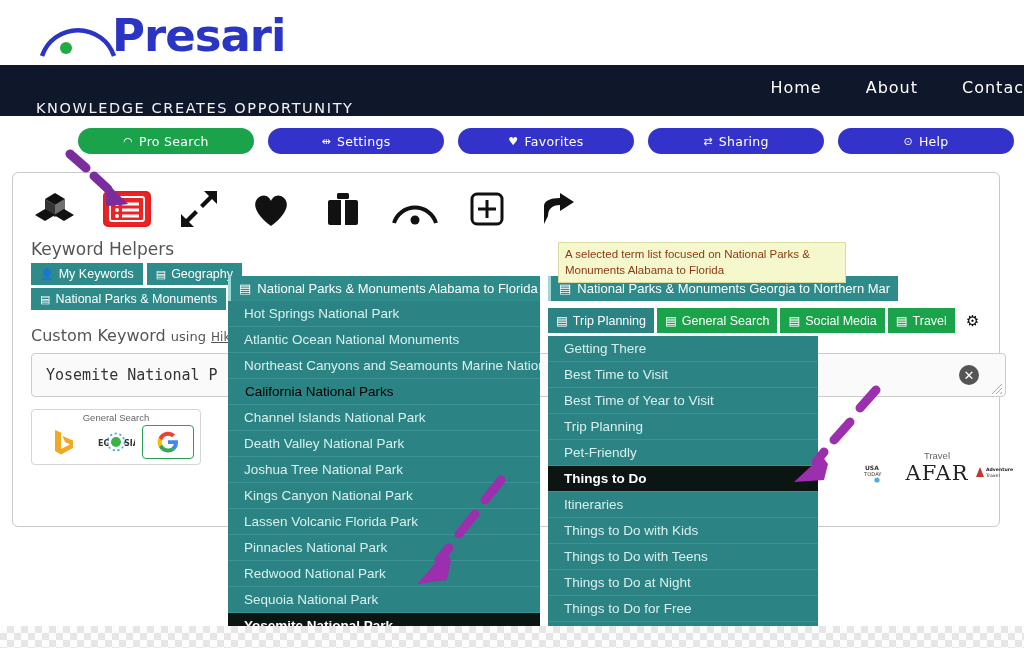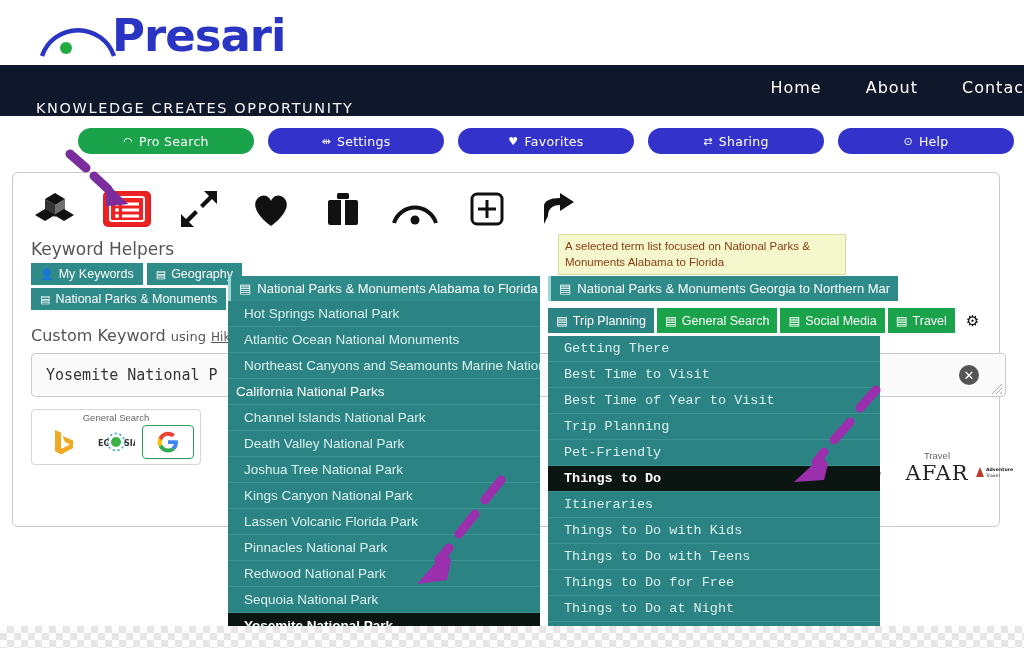--- a/index.html
+++ b/index.html
@@ -105,41 +105,41 @@
   .menu { position:absolute; background:#2c8383; z-index:30; }
   .menu-head {
     background:#2f8a8a; color:#fff; font-size:13px; padding:5px 8px;
     display:flex; align-items:center; gap:6px; white-space:nowrap; overflow:hidden;
     border-left:3px solid #9fd6d6;
   }
   .menu-item {
     color:#d8f0ef; font-size:13.5px; padding:5px 10px 5px 16px;
     border-bottom:1px solid #3d9393; white-space:nowrap; cursor:pointer; overflow:hidden;
   }
-  .menu-item.group { padding-left:8px; color:#ffffff; }
+  .menu-item.group { padding-left:17px; color:#000000; }
   .menu-item.sel { background:#0b1512; color:#ffffff; font-weight:600; }
 
   
   #menu1 { left:228px; top:276px; width:312px; height:372px; }
   
   #menu2 { left:548px; top:276px; width:350px; }
   
-  #menu3 { left:548px; top:336px; width:332px; height:312px;font-family:Liberation Mono, monospace; }
+  #menu3 { left:548px; top:336px; width:270px; height:312px; }
 
   .tabs-row { position:absolute; left:548px; top:308px; display:flex; gap:3px; z-index:40; align-items:center; }
   .mtab {
     background:#1aa34a; color:#fff; font-size:12.5px; padding:5px 8px;
     display:flex; align-items:center; gap:5px; cursor:pointer; white-space:nowrap;
   }
   .mtab.active { background:#2c8383; }
   .gear { margin-left:8px; font-size:15px; cursor:pointer; }
 
   
   .tooltip {
-    position:absolute; left:558px; top:234px; width:288px;
+    position:absolute; left:558px; top:242px; width:288px;
     background:#f5f7cd; border:1px solid #d9dba2; color:#8a3b16;
     font-size:11.5px; line-height:1.35; padding:4px 6px; z-index:45;
   }
 
   
   .travel-strip {
     position:absolute; left:862px; top:450px; width:150px;
     display:flex; flex-direction:column; align-items:center; z-index:5;
   }
   .travel-strip .glabel { font-size:9.5px; color:#666; }
@@ -388,22 +388,22 @@
 <div class="menu" id="menu3">
   <div class="menu-item">Getting There</div>
   <div class="menu-item">Best Time to Visit</div>
   <div class="menu-item">Best Time of Year to Visit</div>
   <div class="menu-item">Trip Planning</div>
   <div class="menu-item">Pet-Friendly</div>
   <div class="menu-item sel">Things to Do</div>
   <div class="menu-item">Itineraries</div>
   <div class="menu-item">Things to Do with Kids</div>
   <div class="menu-item">Things to Do with Teens</div>
+  <div class="menu-item">Things to Do at Night</div>
   <div class="menu-item">Things to Do for Free</div>
-  <div class="menu-item">Things to Do at Night</div>
   <div class="menu-item">Exploring</div>
 
 </div>
 
 <div class="tabs-row">
   <div class="mtab active">
     <span>▤</span>
     <span>Trip Planning</span>
   </div>
   <div class="mtab">

